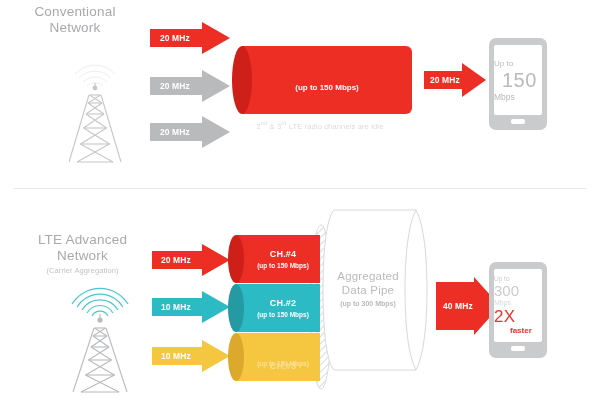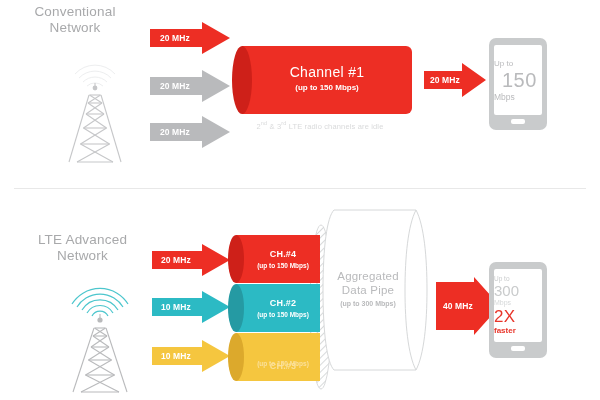--- a/index.html
+++ b/index.html
@@ -214,21 +214,20 @@
     <svg width="80" height="32" viewBox="0 0 80 32">
       <polygon points="0,7 52,7 52,0 80,16 52,32 52,25 0,25" fill="#B9BABC"></polygon>
     </svg>
     <div class="arrow-label" style="left:10px; top:11px;">20 MHz</div>
   </div>
 
   <div class="abs" style="left:232px; top:46px; width:190px; height:68px;">
     <div class="pipe-body" style="left:10px; top:0; width:170px; height:68px; background:#ED2E24;
          border-top-right-radius:6px; border-bottom-right-radius:6px;"></div>
     <div class="pipe-cap" style="left:0px; top:0px; width:20px; height:68px; background:#CE2019;"></div>
-    <div class="pipe-text pipe-title-lg" style="left:10px; top:18px; width:170px;">Channel #1</div>
     <div class="pipe-text pipe-sub-lg" style="left:10px; top:36px; width:170px;">(up to 150 Mbps)</div>
   </div>
 
   <div class="idle-note" style="left:190px; top:120px;">
     <span>2</span><sup>nd</sup><span> &amp; 3</span><sup>rd</sup><span> LTE radio channels are idle</span>
   </div>
 
   <div class="abs" style="left:424px; top:63px; width:62px; height:34px;">
     <svg width="62" height="34" viewBox="0 0 62 34">
       <polygon points="0,8 38,8 38,0 62,17 38,34 38,26 0,26" fill="#ED2E24"></polygon>
@@ -240,20 +239,21 @@
     <div class="phone-frame" style="left:0; top:0; width:58px; height:92px;"></div>
     <div class="phone-screen" style="left:5px; top:7px; width:48px; height:70px;"></div>
     <div class="phone-home" style="left:22px; top:81px; width:14px; height:5px;"></div>
     <div class="phone-text pt-small" style="left:5px; top:21px; width:48px;">Up to</div>
     <div class="phone-text pt-big" style="left:5px; top:31px; width:48px;padding-left:8px;">150</div>
     <div class="phone-text pt-unit" style="left:5px; top:54px; width:48px;">Mbps</div>
   </div>
 
   <div class="abs sec-title" style="left:10px; top:232px; width:145px;">LTE Advanced
 Network</div>
+  <div class="abs sec-sub" style="left:10px; top:266px; width:145px;">(Carrier Aggregation)</div>
 
   <div class="abs" style="left:45px; top:270px; width:110px; height:125px;">
     <svg class="tower" width="110" height="125" viewBox="0 0 110 125">
       <g fill="none" stroke="#4CC6CD" stroke-width="1.2">
         <path d="M47,46 A9,9 0 0,1 63,46"></path>
         <path d="M42,43 A15,15 0 0,1 68,43"></path>
         <path d="M37,40 A21,21 0 0,1 73,40"></path>
         <path d="M32,37 A27,27 0 0,1 78,37"></path>
         <path d="M27,34 A33,33 0 0,1 83,34"></path>
       </g>
@@ -354,16 +354,16 @@
   </div>
 
   <div class="abs" style="left:489px; top:262px; width:58px; height:96px;">
     <div class="phone-frame" style="left:0; top:0; width:58px; height:96px;"></div>
     <div class="phone-screen" style="left:5px; top:7px; width:48px; height:73px;"></div>
     <div class="phone-home" style="left:22px; top:84px; width:14px; height:5px;"></div>
     <div class="phone-text" style="left:5px; top:13px; width:48px; font-size:6.5px; color:#C9CBCC; line-height:8px;">Up to</div>
     <div class="phone-text" style="left:5px; top:20px; width:48px; font-size:15px; color:#C9CBCC; line-height:17px;">300</div>
     <div class="phone-text" style="left:5px; top:36px; width:48px; font-size:7px; color:#D6D8D9; line-height:9px;">Mbps</div>
     <div class="phone-text pt-red-big" style="left:5px; top:45px; width:48px;">2X</div>
-    <div class="phone-text pt-red-small" style="left:5px; top:64px; width:48px;">faster</div>
+    <div class="phone-text pt-red-small" style="left:5px; top:64px; width:48px;padding-left:16px;">faster</div>
   </div>
 
 </div>
 
 </body></html>

